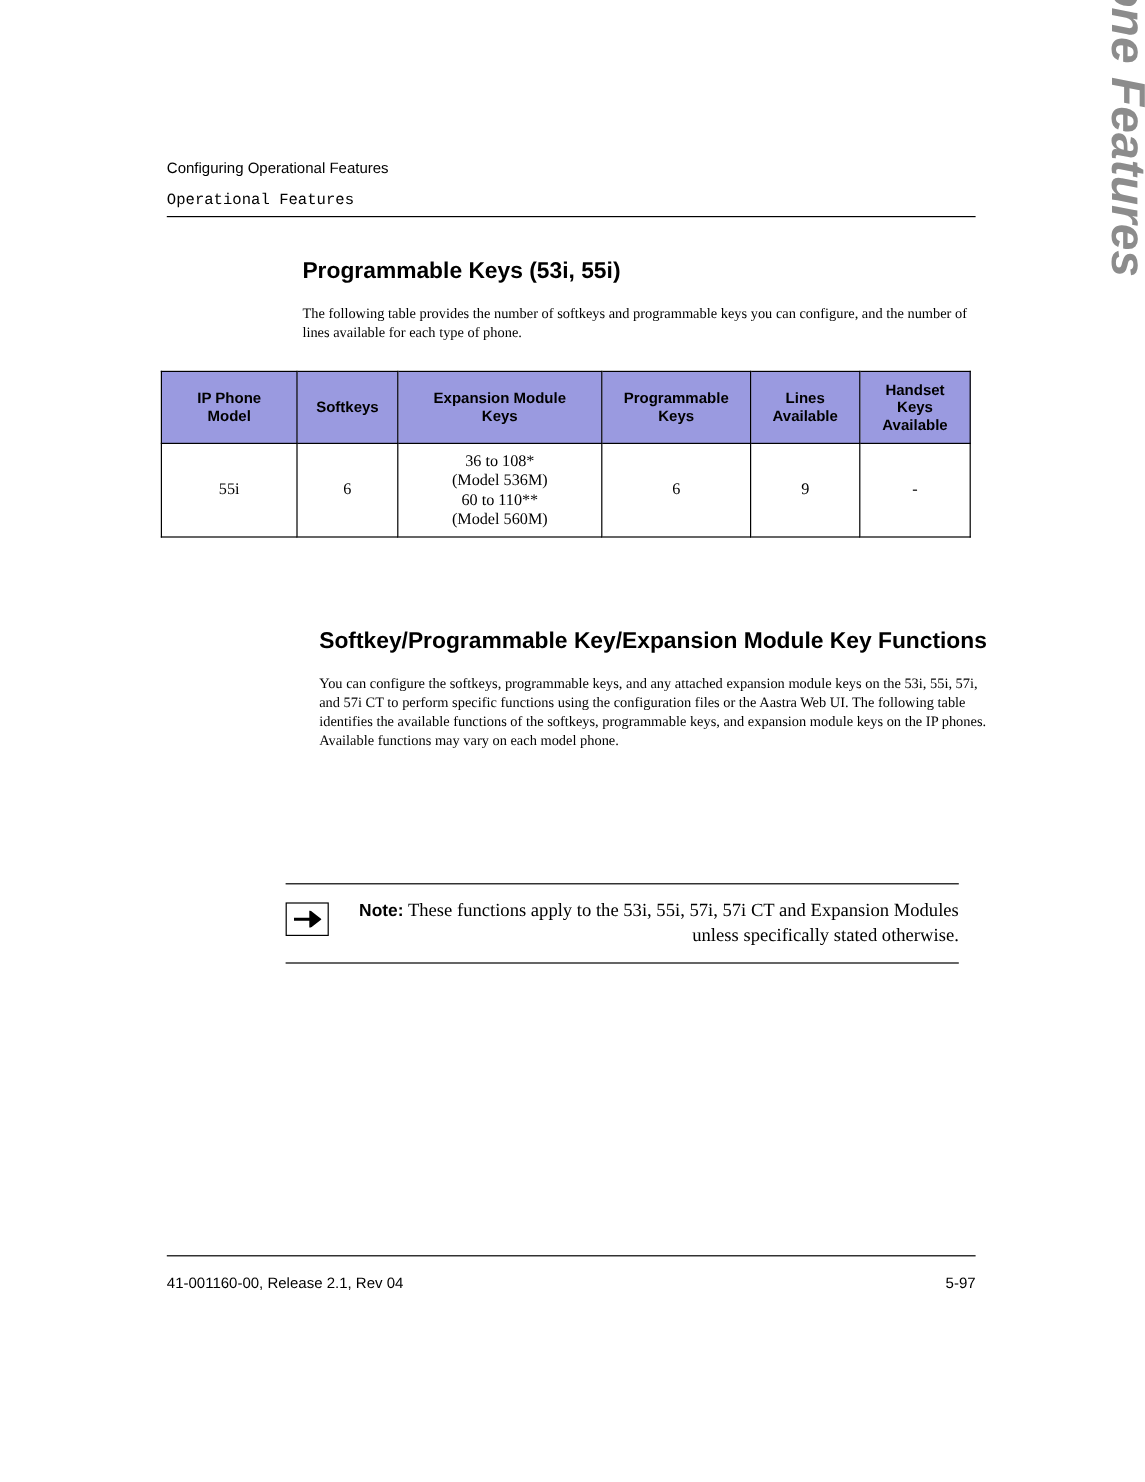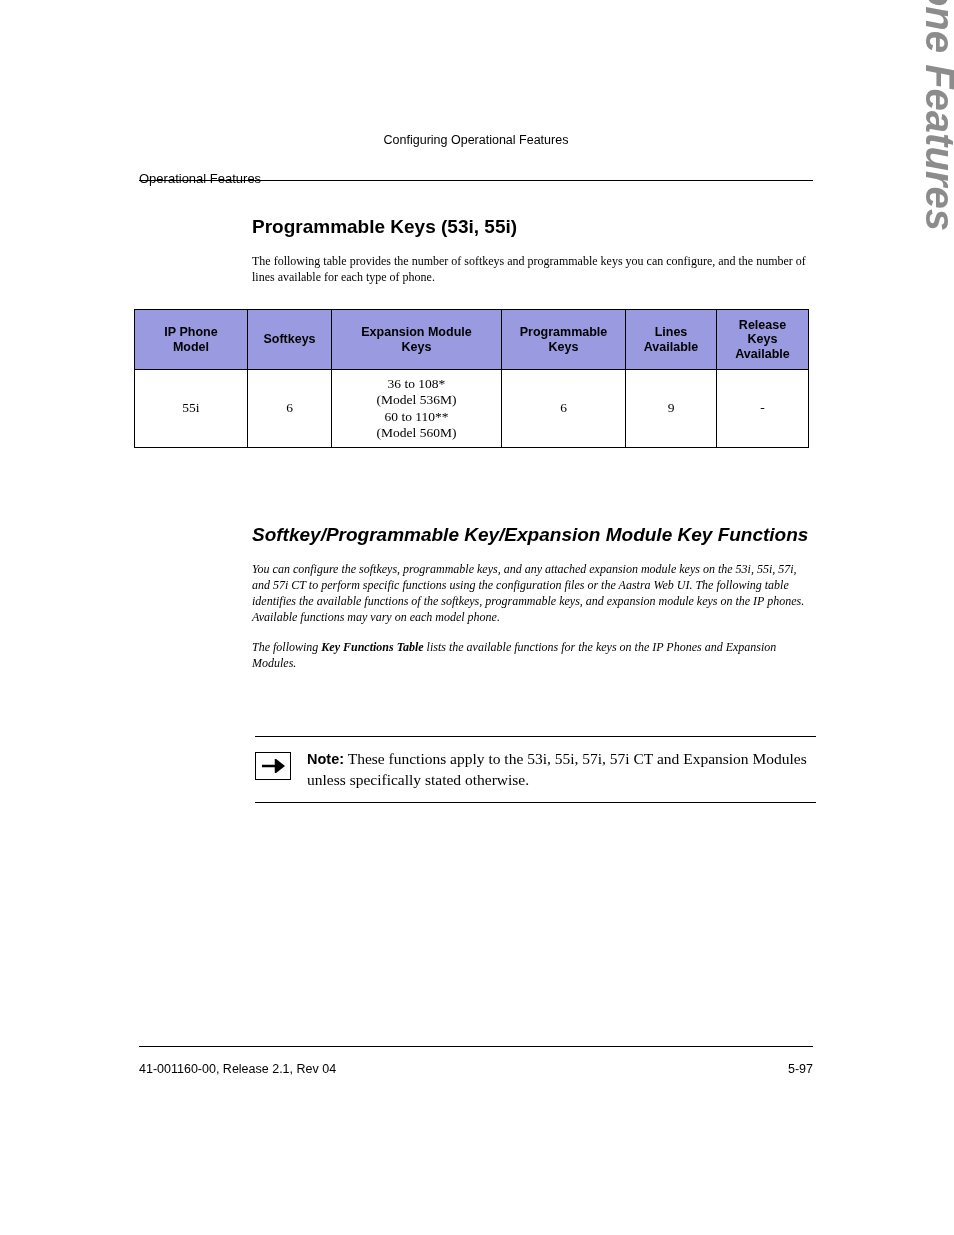--- a/index.html
+++ b/index.html
@@ -43,22 +43,22 @@
   
   .header {
     position: absolute;
     left: 139px;
     top: 133px;
     width: 674px;
     font-family: "Liberation Sans", sans-serif;
     font-size: 12.5px;
     color: #000;
   }
-  .header .line1 { margin-bottom: 24px; text-align: center; }
-  .header .line2 { font-size: 13px; margin-bottom: 6px; }
+  .header .line1 { margin-bottom: 12px; }
+  .header .line2 { font-size: 13px; margin-bottom: 6px; font-family: Liberation Mono, monospace; }
   .header-rule {
     position: absolute;
     left: 139px;
     top: 180px;
     width: 674px;
     height: 1px;
     background: #000;
   }
 
   
@@ -128,32 +128,32 @@
     top: 470px;
     width: 674px;
     font-family: "Liberation Serif", serif;
     font-size: 12.5px;
     line-height: 1.3;
   }
 
   
   .section2 {
     position: absolute;
-    left: 252px;
+    left: 266px;
     top: 524px;
     width: 561px;
-    font-style: italic;
   }
 
   
   .note-box {
     position: absolute;
-    left: 255px;
+    left: 238px;
     top: 736px;
     width: 561px;
+    text-align: right;
   }
   .note-rule {
     width: 561px;
     height: 1px;
     background: #000;
   }
   .note-inner {
     display: flex;
     align-items: flex-start;
     padding: 12px 0 12px 0;
@@ -249,21 +249,21 @@
           </th>
           <th>
             <span class="cell-sub">Programmable</span>
             <span class="cell-sub">Keys</span>
           </th>
           <th>
             <span class="cell-sub">Lines</span>
             <span class="cell-sub">Available</span>
           </th>
           <th>
-            <span class="cell-sub">Release</span>
+            <span class="cell-sub">Handset</span>
             <span class="cell-sub">Keys</span>
             <span class="cell-sub">Available</span>
           </th>
         </tr>
       </thead>
       <tbody>
         <tr>
           <td>55i</td>
           <td>6</td>
           <td>
@@ -278,21 +278,20 @@
           <td>-</td>
         </tr>
       </tbody>
     </table>
   </div>
 
 
   <div class="section2">
     <h2 class="section-title">Softkey/Programmable Key/Expansion Module Key Functions</h2>
     <p class="body-text">You can configure the softkeys, programmable keys, and any attached expansion module keys on the 53i, 55i, 57i, and 57i CT to perform specific functions using the configuration files or the Aastra Web UI. The following table identifies the available functions of the softkeys, programmable keys, and expansion module keys on the IP phones. Available functions may vary on each model phone.</p>
-    <p class="body-text"><span>The following </span><strong class="inline-bold">Key Functions Table</strong><span> lists the available functions for the keys on the IP Phones and Expansion Modules.</span></p>
   </div>
 
   <div class="note-box">
     <div class="note-rule"></div>
     <div class="note-inner">
       <div class="note-icon">
         <svg width="24" height="14" viewBox="0 0 24 14" aria-hidden="true">
           <path d="M1 7 H15 M15 1.5 L22 7 L15 12.5 Z" stroke="#000" stroke-width="2.5" fill="#000" stroke-linejoin="miter"></path>
         </svg>
       </div>

